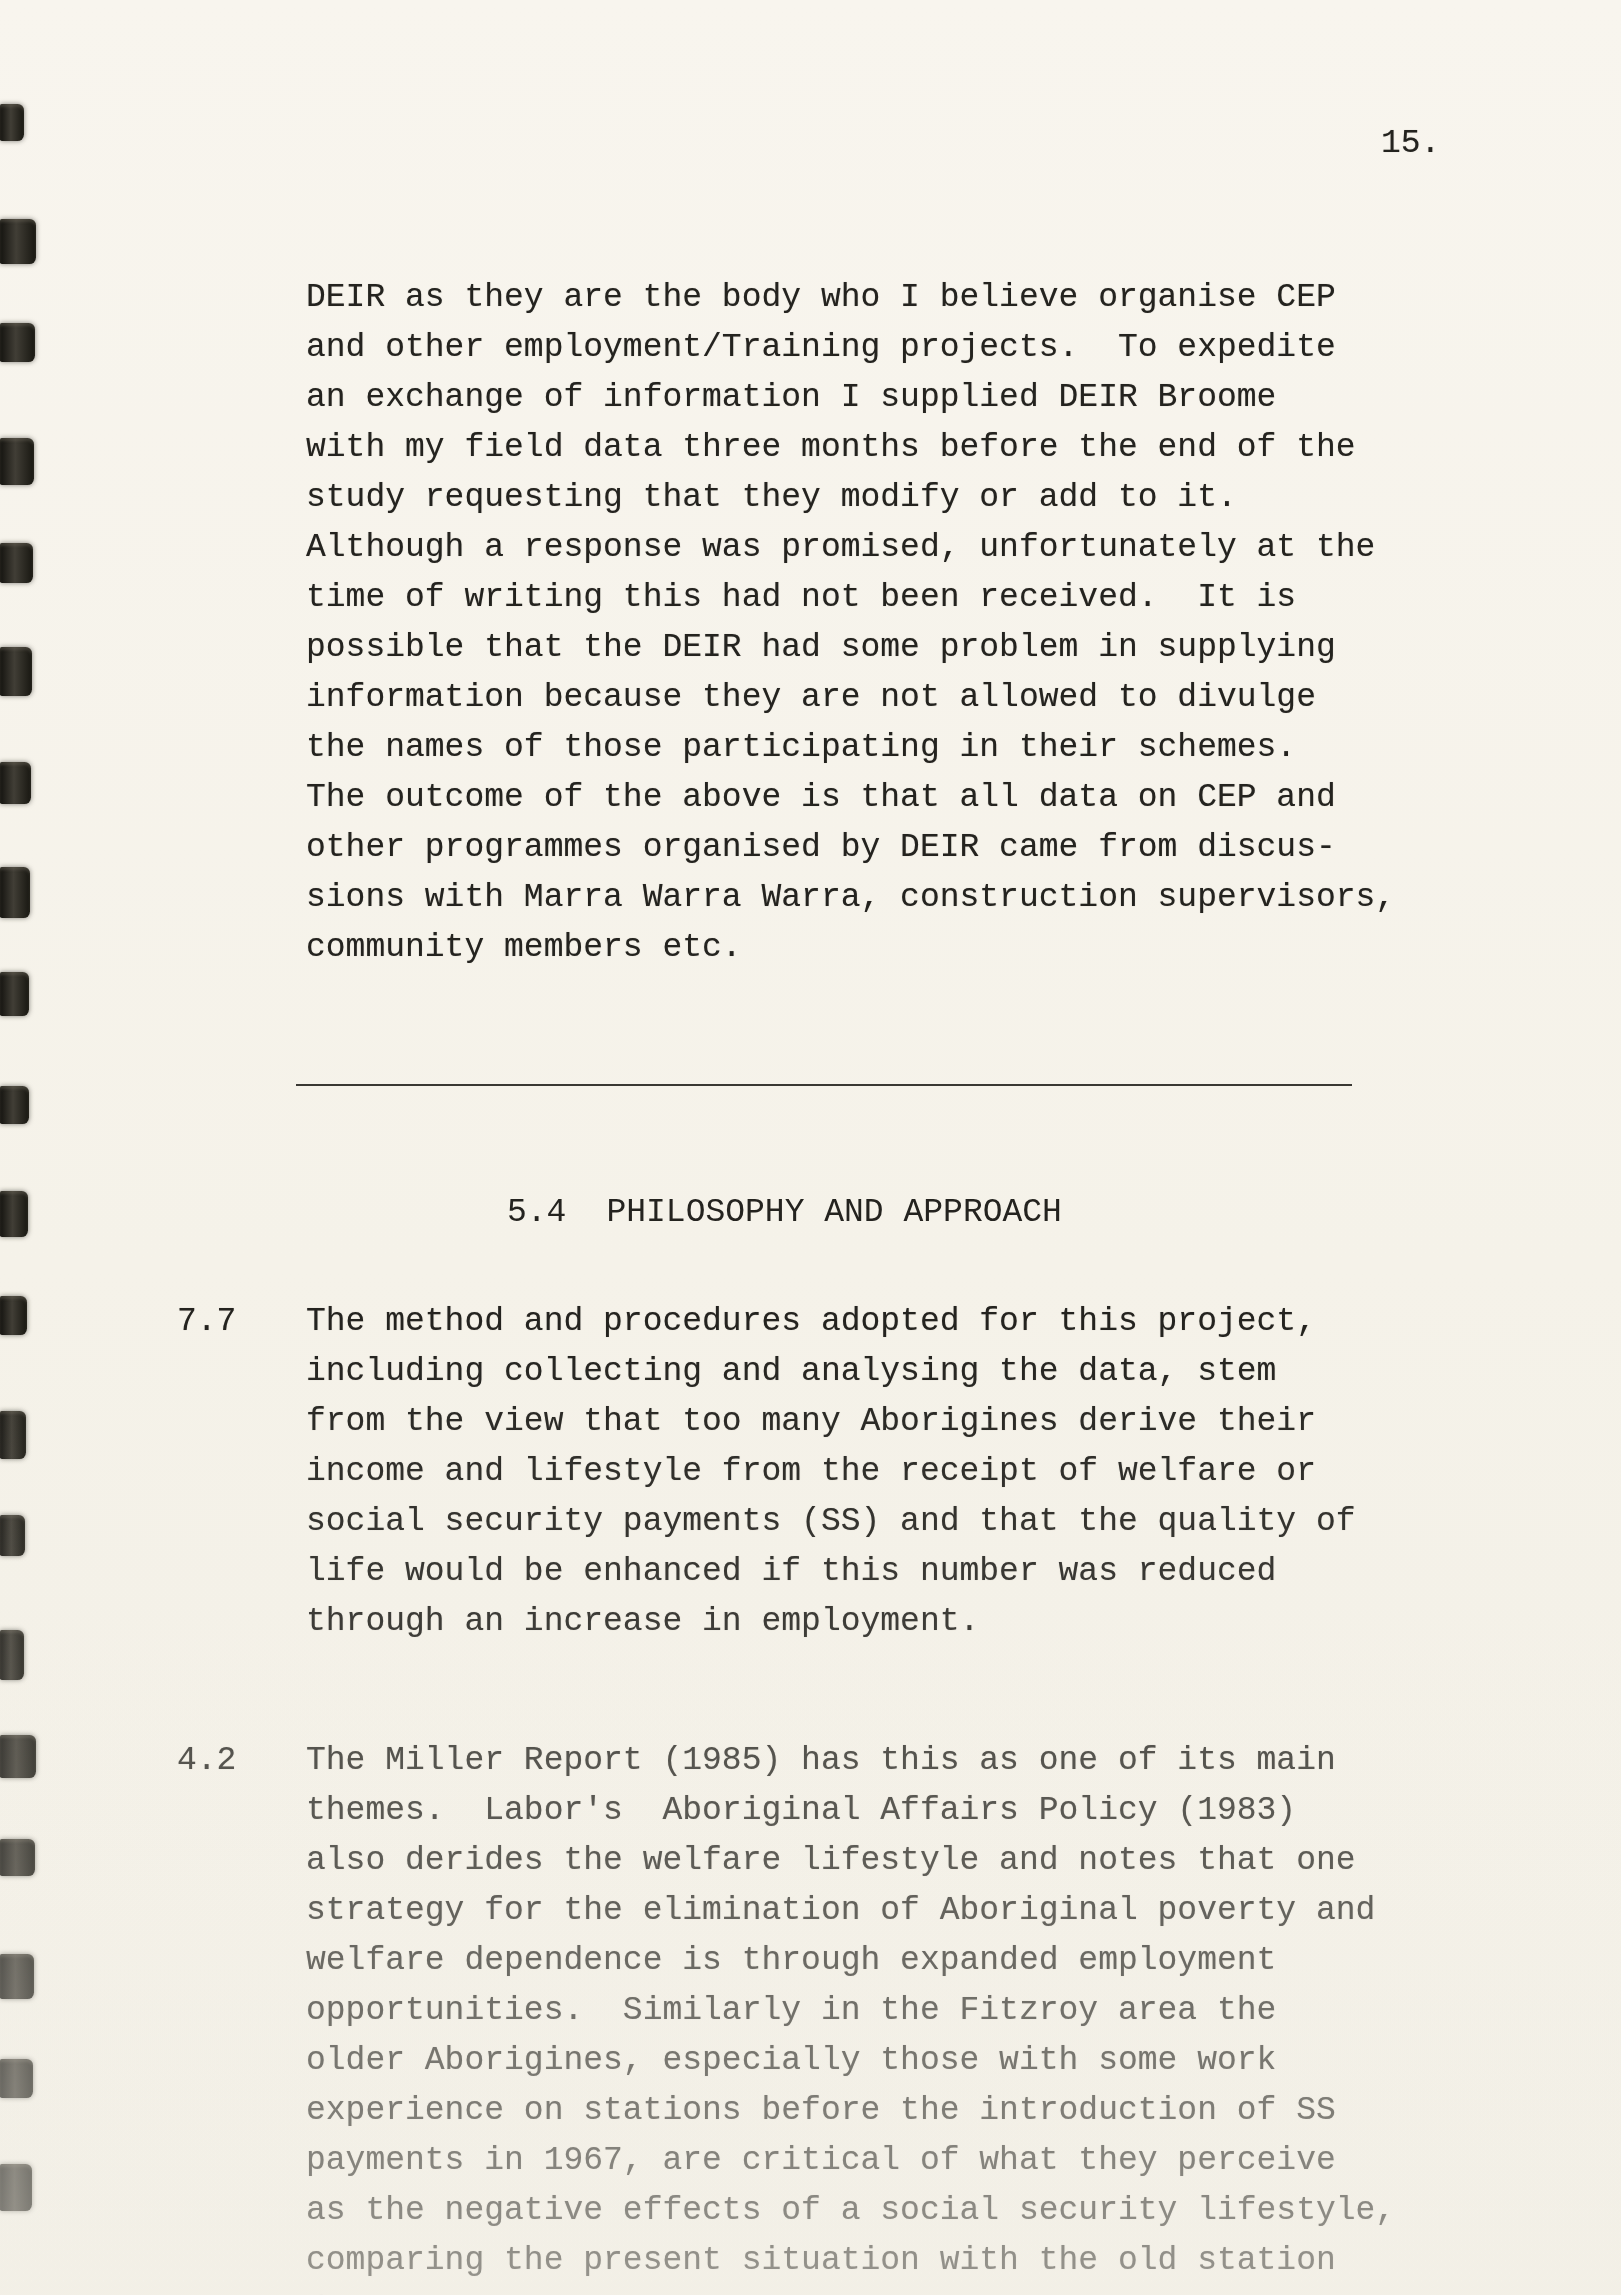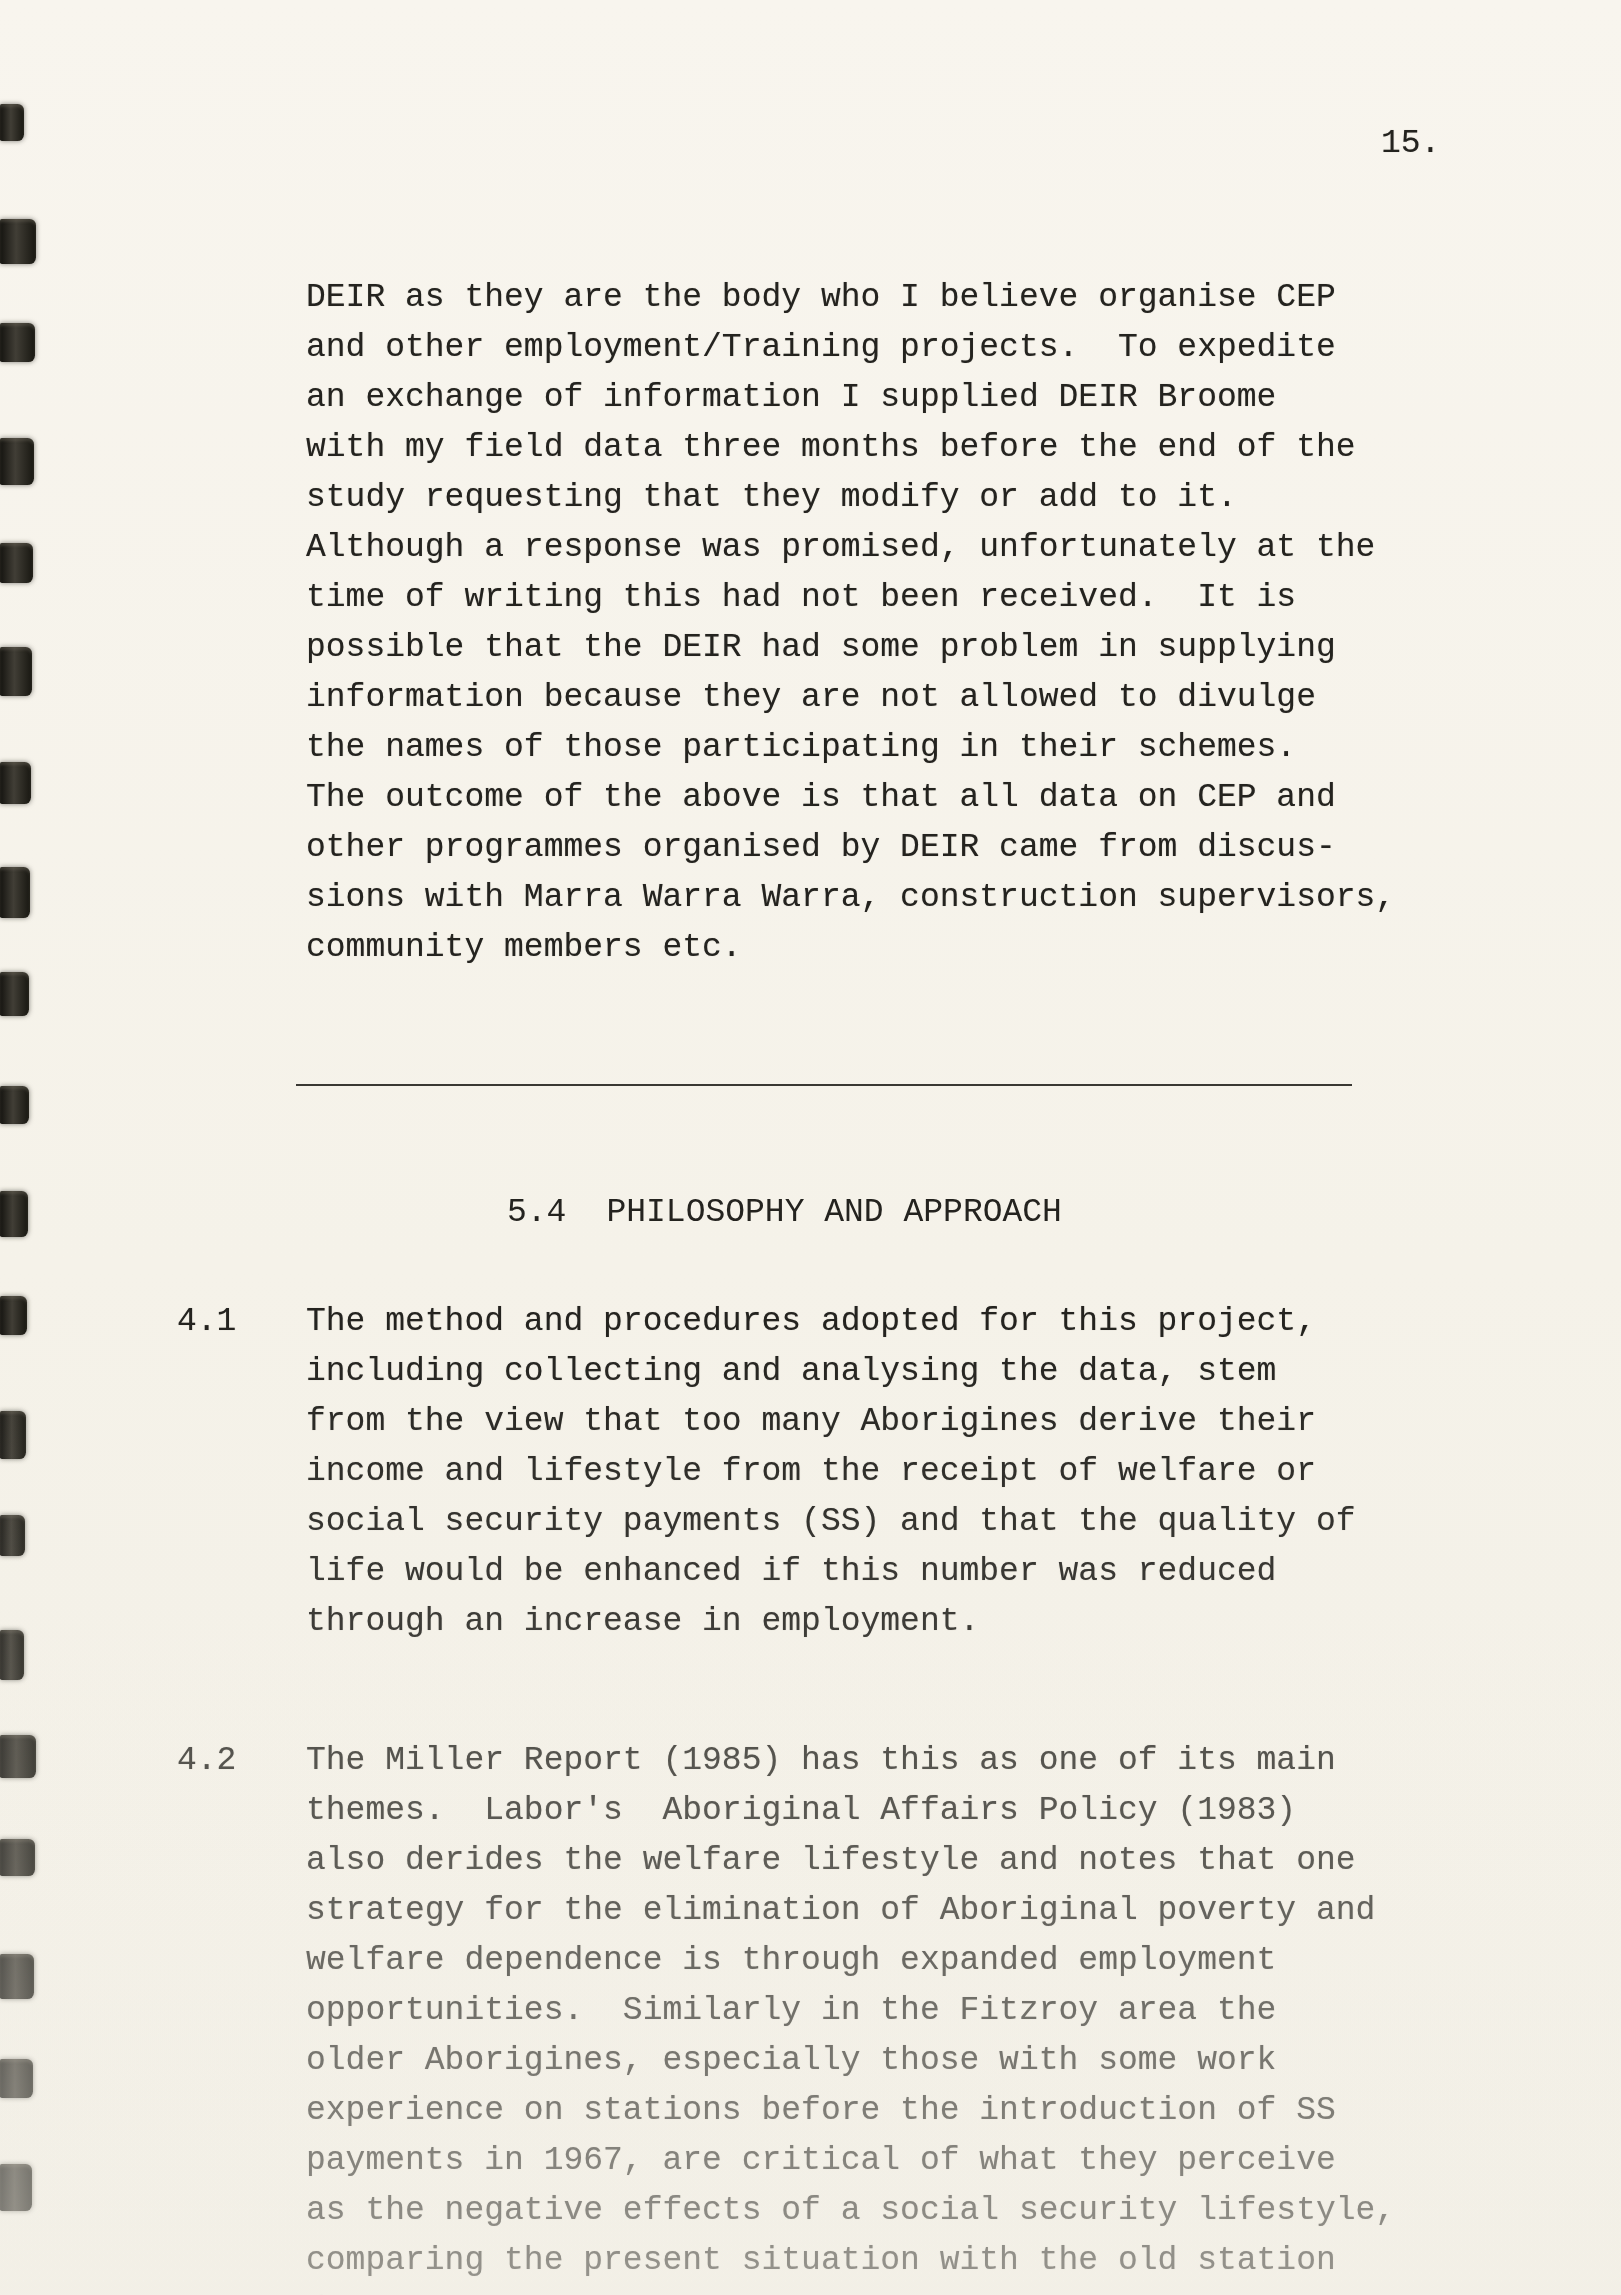--- a/index.html
+++ b/index.html
@@ -145,21 +145,21 @@
 community members etc.</div>
 
   <hr class="divider">
 
   <div class="heading">
     <span class="h-num">5.4</span>
     <span class="h-title">PHILOSOPHY AND APPROACH</span>
   </div>
 
   <div class="section s41">
-    <div class="sec-num">4.1</div>
+    <div class="sec-num">7.7</div>
     <div class="sec-text txt">The method and procedures adopted for this project,
 including collecting and analysing the data, stem
 from the view that too many Aborigines derive their
 income and lifestyle from the receipt of welfare or
 social security payments (SS) and that the quality of
 life would be enhanced if this number was reduced
 through an increase in employment.</div>
   </div>
 
   <div class="section s42">

